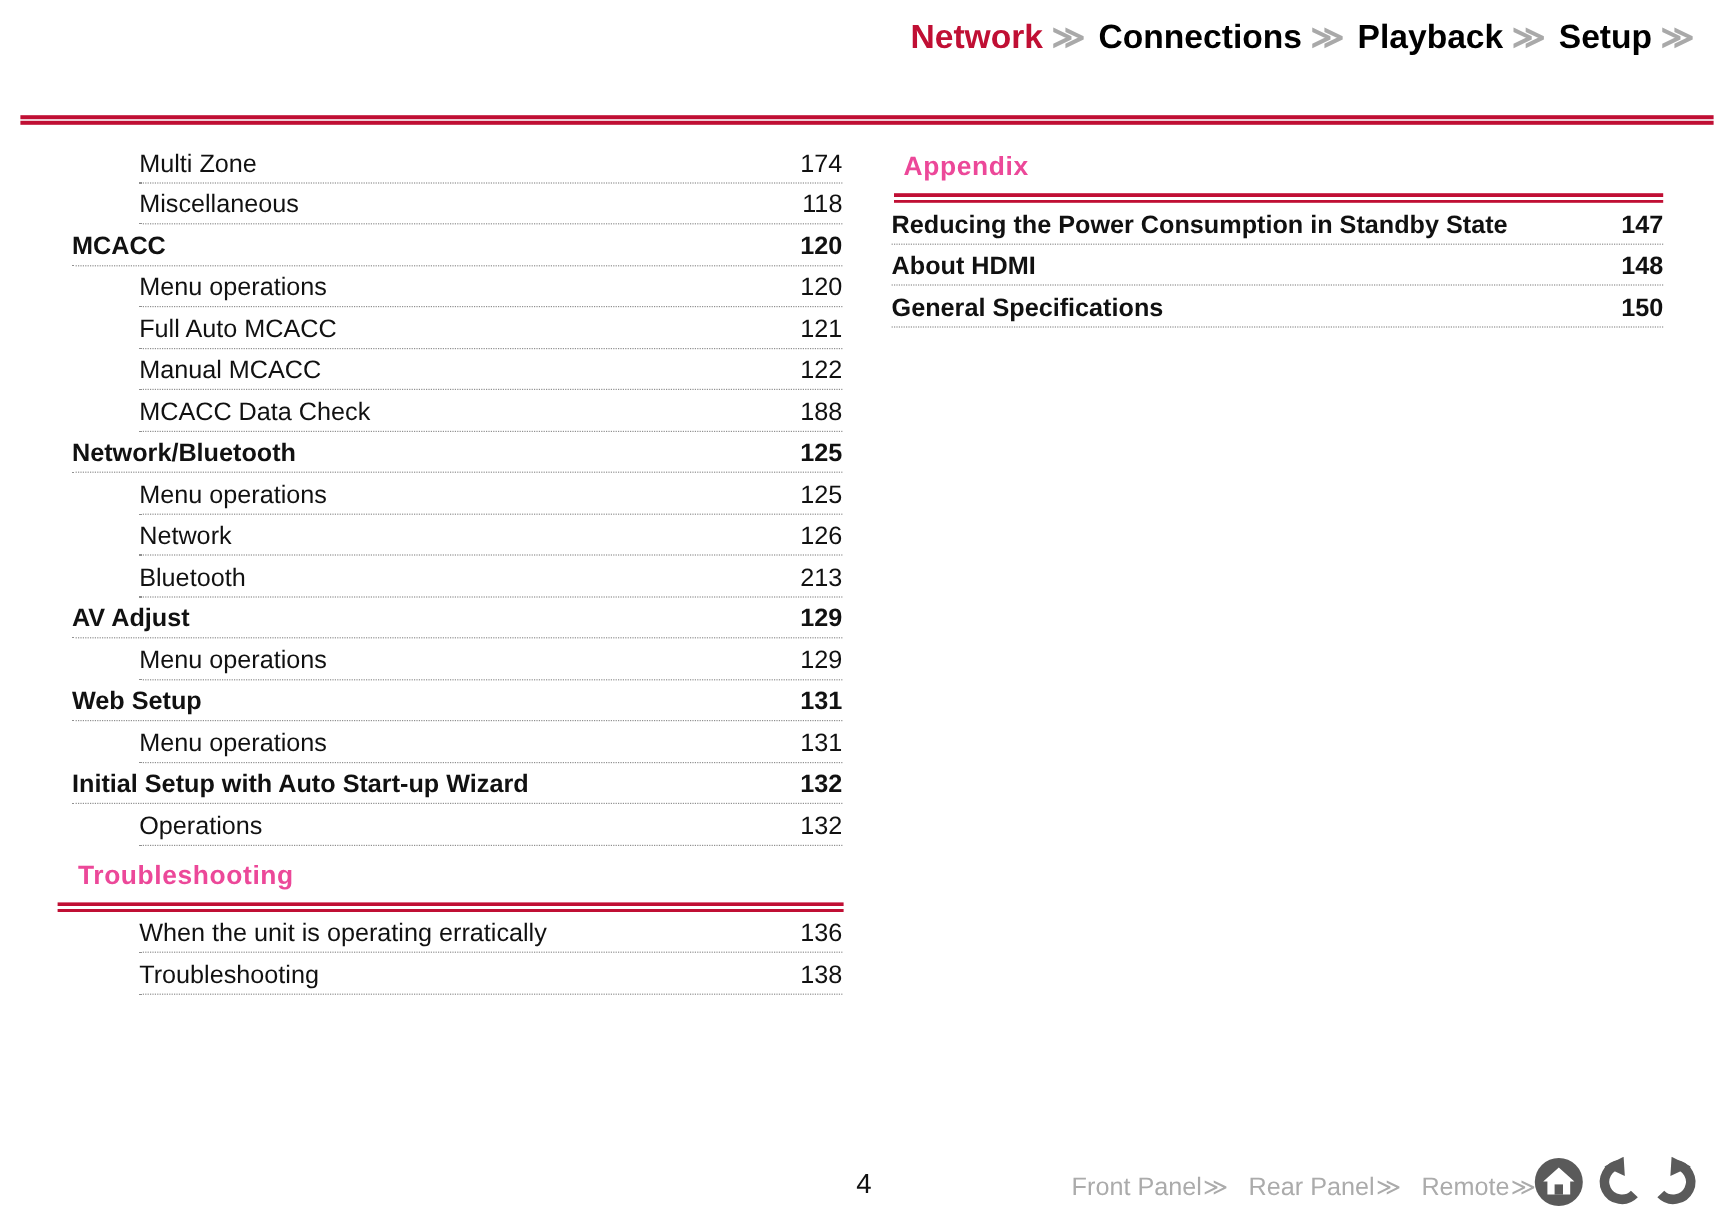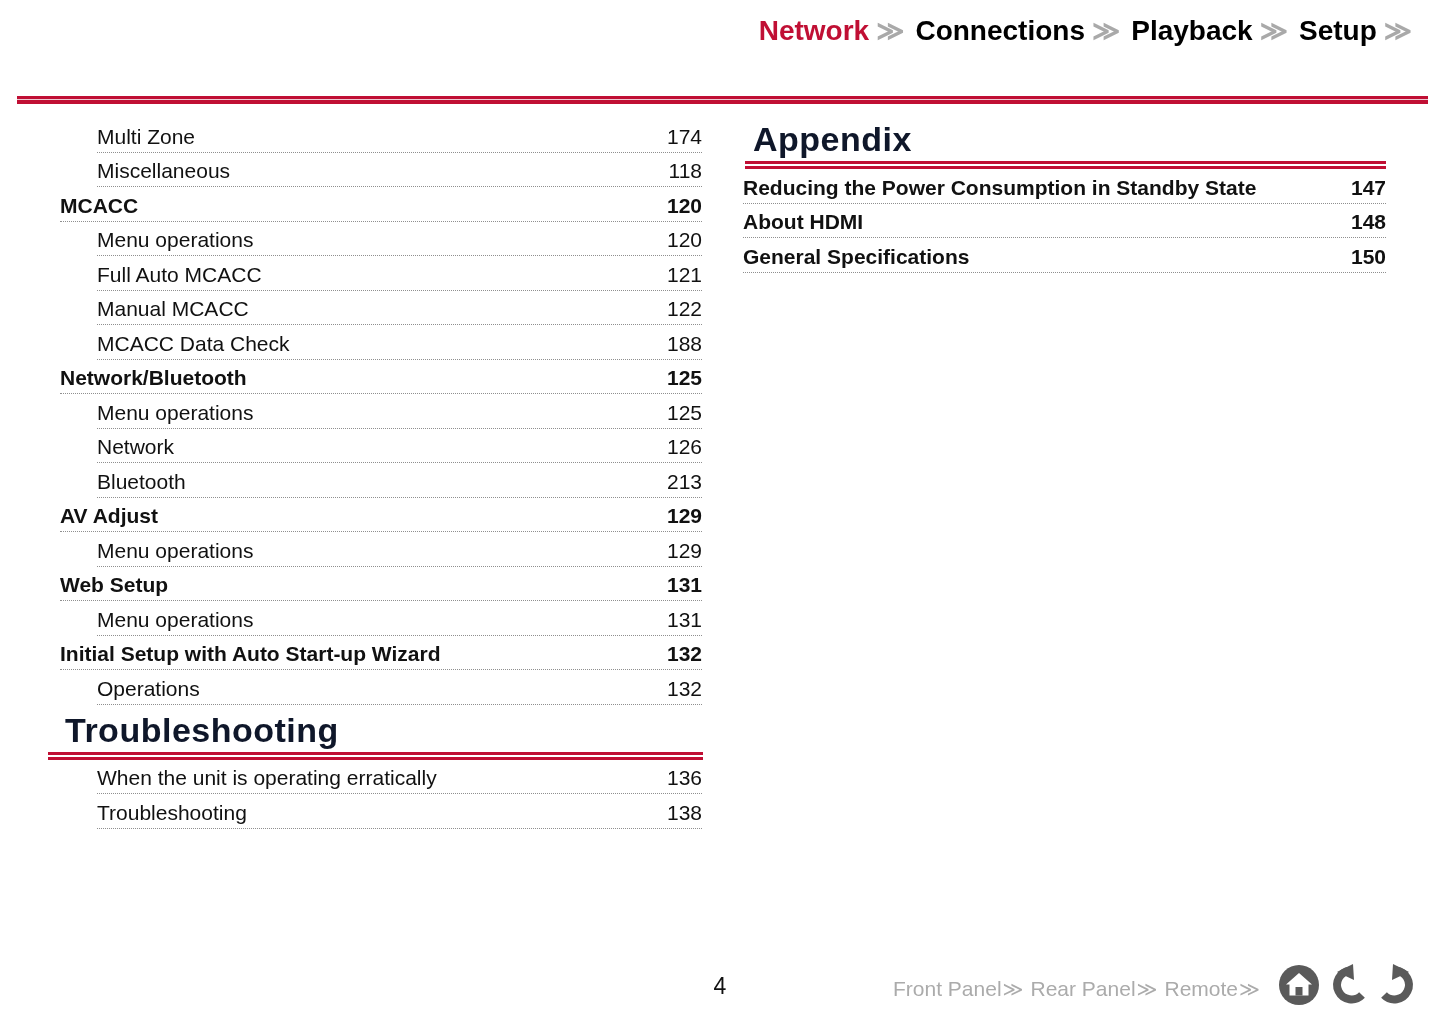--- a/index.html
+++ b/index.html
@@ -22,42 +22,42 @@
   }
   
   .col-left{position:absolute;left:60px;top:118px;width:642px;}
   .col-right{position:absolute;left:743px;top:118px;width:643px;}
   .row{
     display:flex;justify-content:space-between;align-items:flex-end;
     height:34.5px;box-sizing:border-box;padding-bottom:3px;
     border-bottom:1px dotted #8f8f8f;font-size:21px;cursor:pointer;
   }
   .row.lvl1{font-weight:bold;}
-  .row.lvl2{margin-left:37px;}
+  .row.lvl2{margin-left:56px;}
   .row .p{padding-left:10px;white-space:nowrap;}
   .row .t{white-space:nowrap;}
   .section-heading{
-    color:#0f172a;font-weight:bold;font-size:34px;line-height:44px;
+    color:#ec4899;font-weight:bold;font-size:22px;line-height:44px;
     padding-left:9px;letter-spacing:0.5px;
   }
   .heading-rule{
     height:8px;
     background:linear-gradient(to bottom,#c00f34 0 42%,#fff 42% 68%,#c00f34 68% 100%);
   }
   .col-left .section-heading{margin-top:3px;padding-left:5px;}
   .col-left .heading-rule{margin-left:-12px;width:655px;}
   .col-right .section-heading{margin-top:-1px;padding-left:10px;}
   .col-right .heading-rule{margin-left:2px;width:641px;}
   
   .page-number{
     position:absolute;left:700px;top:973px;width:40px;text-align:center;
     font-size:23px;color:#111;
   }
   .footer-links{
-    position:absolute;left:893px;top:977px;display:flex;gap:7px;
+    position:absolute;left:893px;top:977px;display:flex;gap:17px;
     font-size:21px;color:#ababab;
   }
   .footer-link{display:flex;align-items:center;cursor:pointer;}
   .footer-chev{font-size:20px;margin-left:1px;}
   .footer-icons{position:absolute;left:1278px;top:964px;display:flex;gap:6px;align-items:center;}
   .footer-icons svg{display:block;cursor:pointer;}
 </style>
 </head>
 <body>
 

